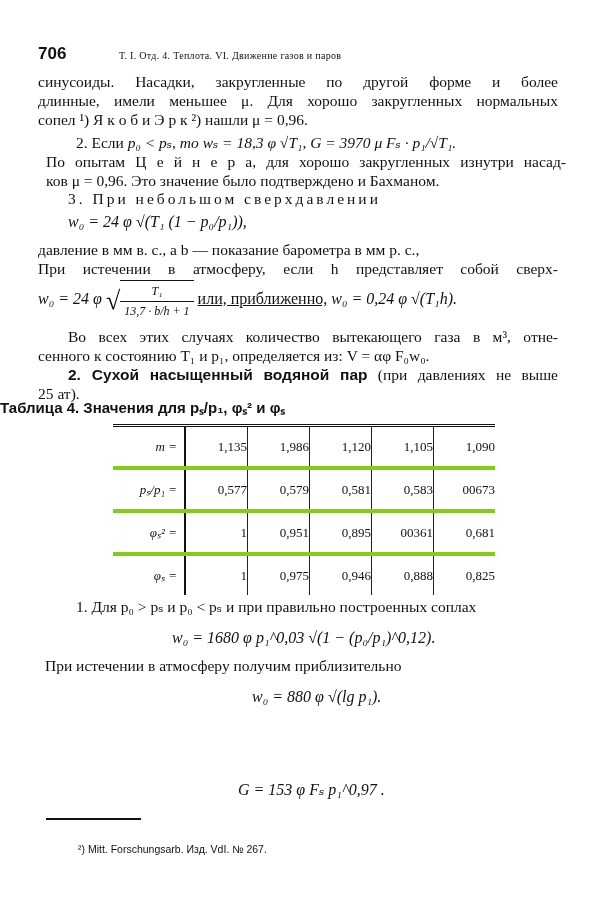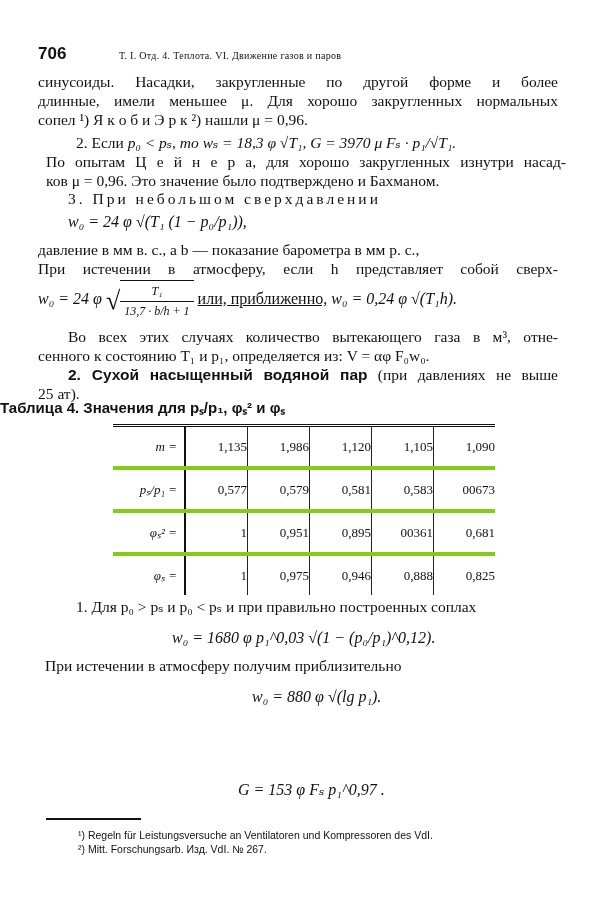--- a/index.html
+++ b/index.html
@@ -123,16 +123,15 @@
   <div class="para" style="top:597px;">
     <span class="line last" style="padding-left:38px;">1. Для p₀ &gt; pₛ и p₀ &lt; pₛ и при правильно построенных соплах</span>
   </div>
   <div class="formula" style="left:172px; top:628px;">w₀ = 1680 φ p₁^0,03 √(1 − (p₀/p₁)^0,12).</div>
   <div class="abs" style="left:45px; top:656px;">При истечении в атмосферу получим приблизительно</div>
   <div class="formula" style="left:232px; top:687px;margin-left:20px;">w₀ = 880 φ √(lg p₁).</div>
 
   <div class="formula" style="left:238px; top:780px;">G = 153 φ Fₛ p₁^0,97 .</div>
 
   <div class="rule"></div>
-  <div class="foot" style="top:826px;">¹) Regeln für Leistungsversuche an Ventilatoren und Kompressoren des VdI.</div>
   <div class="foot" style="top:840px;">²) Mitt. Forschungsarb. Изд. VdI. № 267.</div>
 
 </div>
 
 </body></html>

